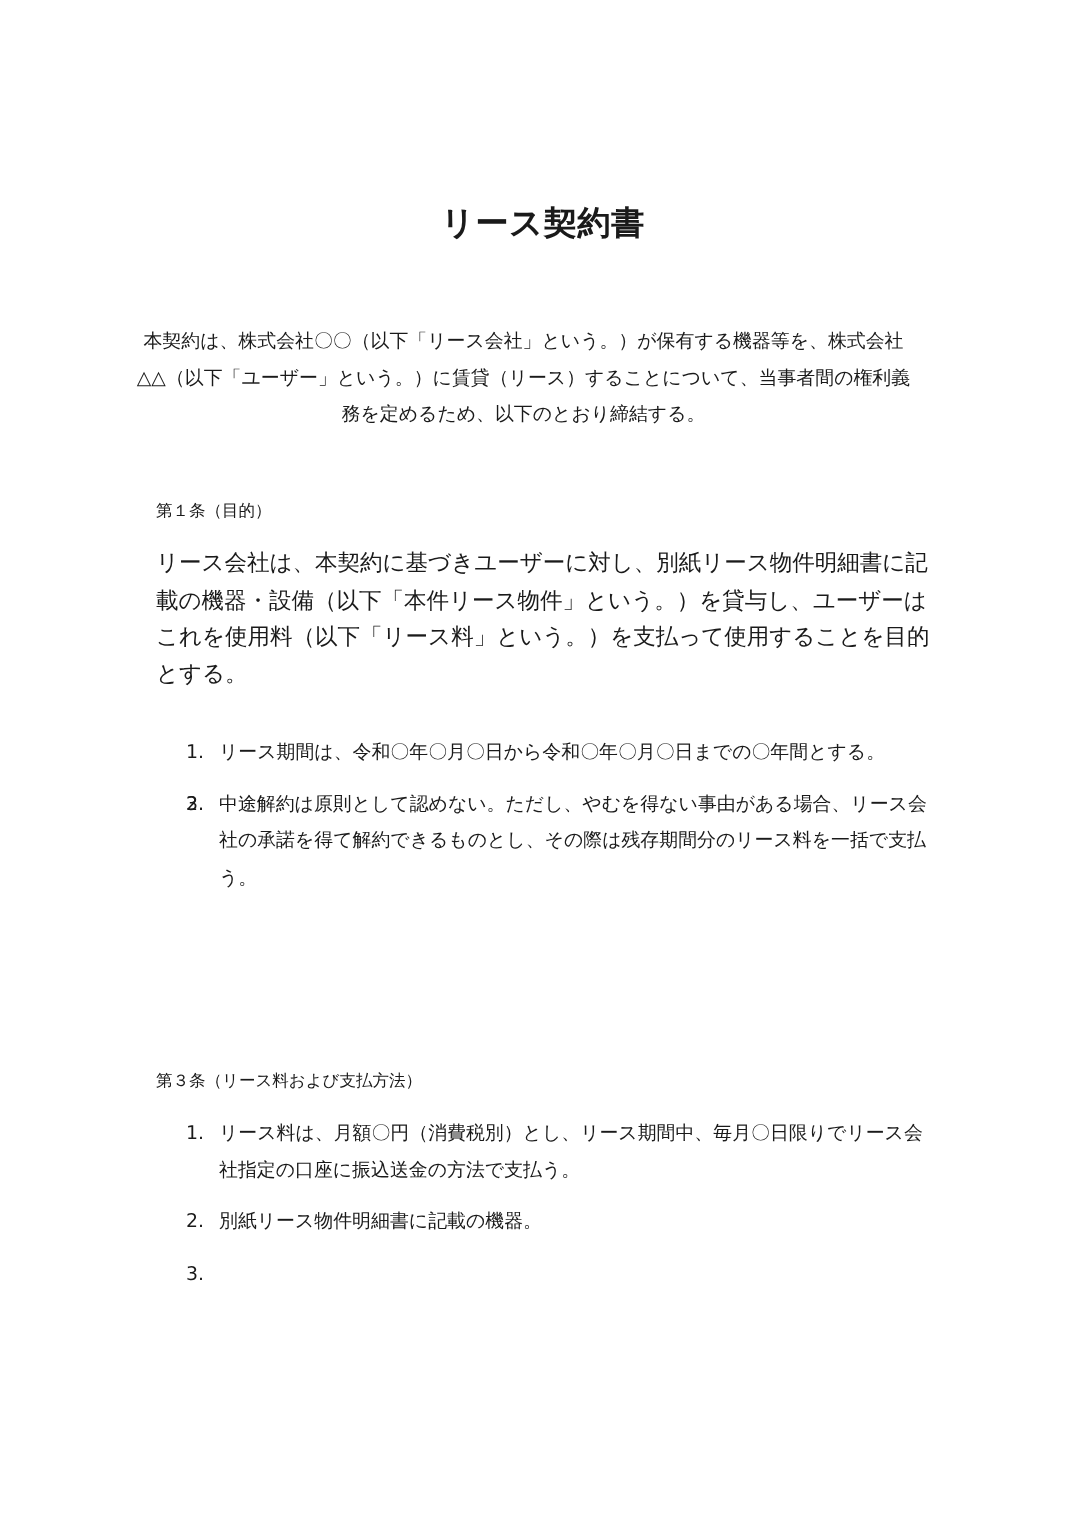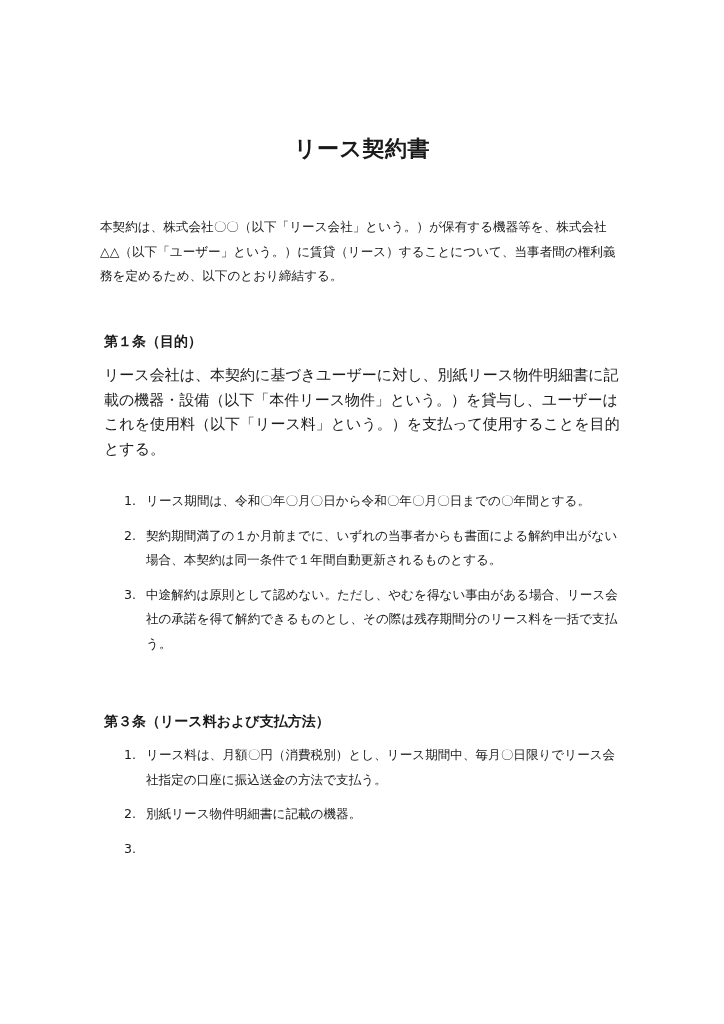--- a/index.html
+++ b/index.html
@@ -7,25 +7,25 @@
       width: 724px; height: 1024px; position: relative; overflow: hidden;
       font-family: "DejaVu Sans", "Liberation Sans", sans-serif;
       color: #1a1a1a;
     }
     .page { position: absolute; left: 0; top: 0; width: 724px; height: 1024px; }
     .title {
       position: absolute; left: 0; width: 724px; top: 134px;
       text-align: center; font-size: 22px; font-weight: bold; letter-spacing: 0.5px;
     }
     .intro {
-      position: absolute; left: 100px; width: 522px; top: 215px;
-      font-size: 12.6px; line-height: 24.5px;
+      position: absolute; left: 88px; width: 522px; top: 215px;
+      font-size: 12.6px; line-height: 24.5px; text-align: center;
     }
     .section { position: absolute; left: 104px; width: 522px; }
-    .heading { font-size: 14px; font-weight: bold; line-height: 20px; margin: 0; }
+    .heading { font-size: 11px; font-weight: normal; line-height: 20px; margin: 0; }
     .para { font-size: 15px; line-height: 24.5px; margin-top: 12px; }
     ol.items { list-style: none; margin: 12px 0 0 0; padding: 0; }
     ol.items li {
       position: relative; padding-left: 42px; font-size: 12.6px; line-height: 24.5px;
       margin-bottom: 10px;
     }
     ol.items li .num { position: absolute; left: 20px; top: 0; }
     #s1 { top: 331px; }
     #s2 { top: 477px; }
     #s3 { top: 711px; }
@@ -44,21 +44,20 @@
   </div>
 
   <div class="section" id="s2">
     <ol class="items">
       <li>
         <span class="num">1.</span>
         <span>リース期間は、令和〇年〇月〇日から令和〇年〇月〇日までの〇年間とする。</span>
       </li>
       <li>
         <span class="num">2.</span>
-        <span>契約期間満了の１か月前までに、いずれの当事者からも書面による解約申出がない場合、本契約は同一条件で１年間自動更新されるものとする。</span>
       </li>
       <li>
         <span class="num">3.</span>
         <span>中途解約は原則として認めない。ただし、やむを得ない事由がある場合、リース会社の承諾を得て解約できるものとし、その際は残存期間分のリース料を一括で支払う。</span>
       </li>
     </ol>
   </div>
 
   <div class="section" id="s3">
     <div class="heading">第３条（リース料および支払方法）</div>

